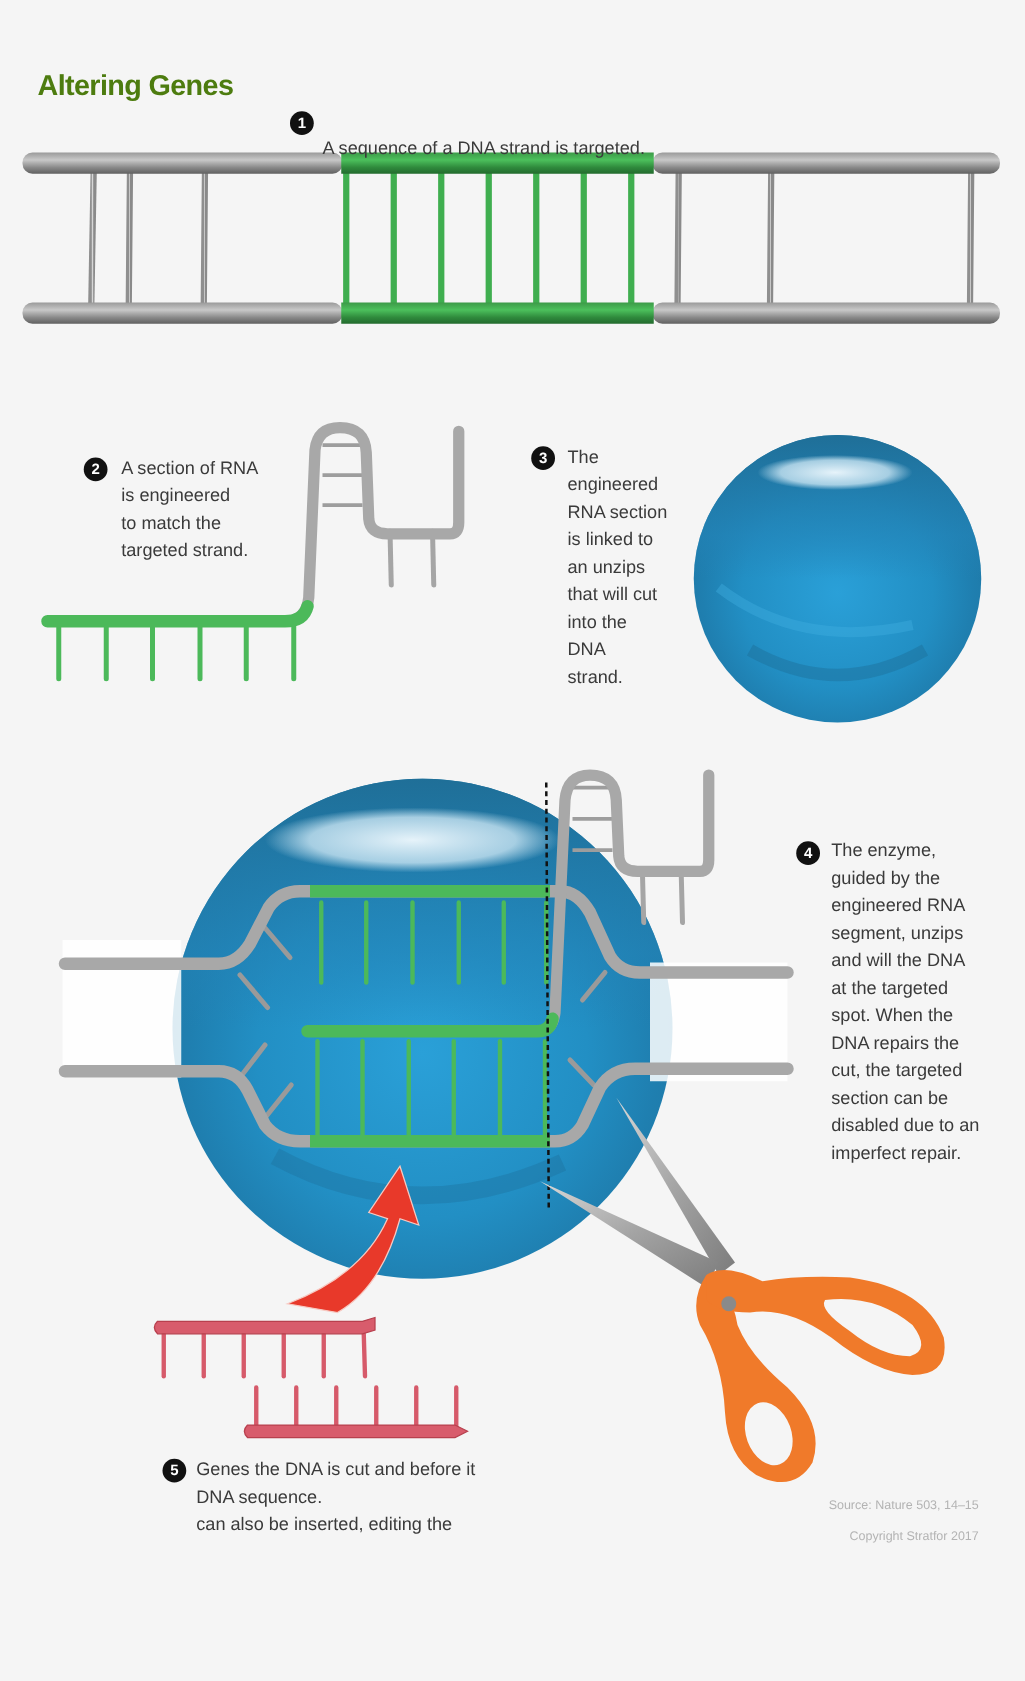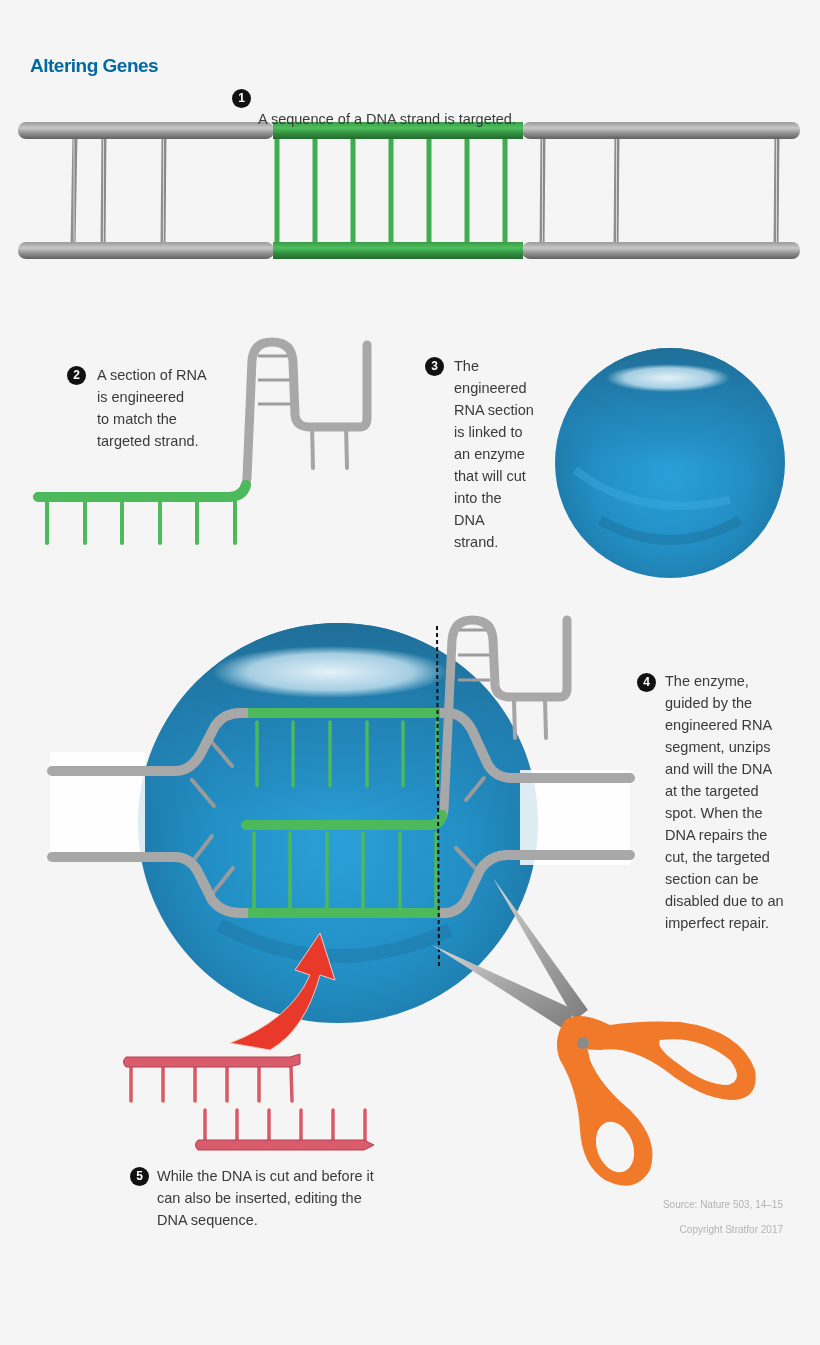--- a/index.html
+++ b/index.html
@@ -4,21 +4,21 @@
 <style>
   html, body { margin: 0; padding: 0; }
   body {
     width: 820px; height: 1345px; background: #f5f5f5;
     position: relative; overflow: hidden;
     font-family: "Liberation Sans", "DejaVu Sans", sans-serif;
     color: #333;
   }
   .abs { position: absolute; }
   .title {
-    left: 30px; top: 55px; font-size: 19px; font-weight: bold; color: #0369a1;
+    left: 30px; top: 55px; font-size: 23px; font-weight: bold; color: #4d7c0f;
     letter-spacing: -0.5px;
   }
   .step-text { font-size: 14.5px; line-height: 22px; color: #3a3a3a; }
   .badge {
     display: inline-block; width: 19px; height: 19px; border-radius: 50%;
     background: #111; color: #fff; font-size: 12px; font-weight: bold;
     text-align: center; line-height: 19px; position: absolute;
   }
   .step-line { display: block; white-space: nowrap; }
   .credit { font-size: 10px; color: #b3b3b3; text-align: right; }
@@ -265,21 +265,21 @@
   </div>
 </div>
 
 <div class="abs step-text" style="left:425px; top:355px;">
   <span class="badge" style="left:0; top:2px;">3</span>
   <div style="padding-left:29px;">
     <span class="step-line">The</span>
     <span class="step-line">engineered</span>
     <span class="step-line">RNA section</span>
     <span class="step-line">is linked to</span>
-    <span class="step-line">an enzyme</span>
+    <span class="step-line">an unzips</span>
     <span class="step-line">that will cut</span>
     <span class="step-line">into the</span>
     <span class="step-line">DNA</span>
     <span class="step-line">strand.</span>
   </div>
 </div>
 
 <div class="abs step-text" style="left:637px; top:670px;">
   <span class="badge" style="left:0; top:3px;">4</span>
   <div style="padding-left:28px;">
@@ -294,20 +294,20 @@
     <span class="step-line">cut, the targeted</span>
     <span class="step-line">section can be</span>
     <span class="step-line">disabled due to an</span>
     <span class="step-line">imperfect repair.</span>
   </div>
 </div>
 
 <div class="abs step-text" style="left:130px; top:1165px;">
   <span class="badge" style="left:0; top:2px;">5</span>
   <div style="padding-left:27px;">
-    <span class="step-line">While the DNA is cut and before it</span>
+    <span class="step-line">Genes the DNA is cut and before it</span>
+    <span class="step-line">DNA sequence.</span>
     <span class="step-line">can also be inserted, editing the</span>
-    <span class="step-line">DNA sequence.</span>
   </div>
 </div>
 
 <div class="abs credit" style="right:37px; top:1199px;">Source: Nature 503, 14–15</div>
 <div class="abs credit" style="right:37px; top:1224px;">Copyright Stratfor 2017</div>
 
 </body></html>

